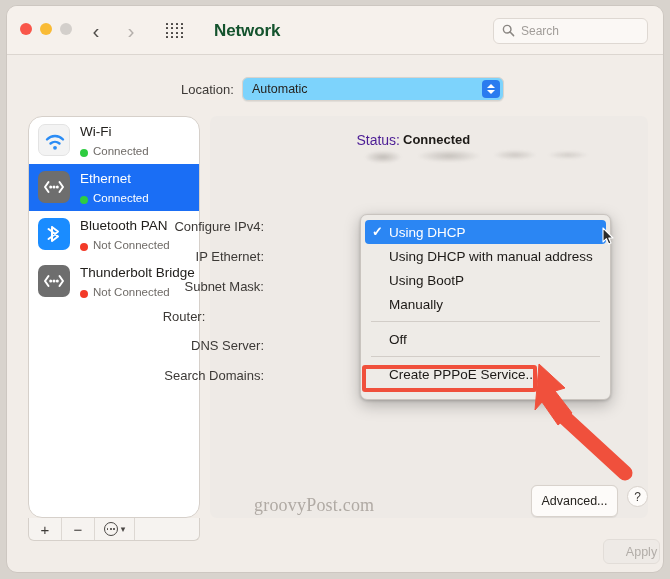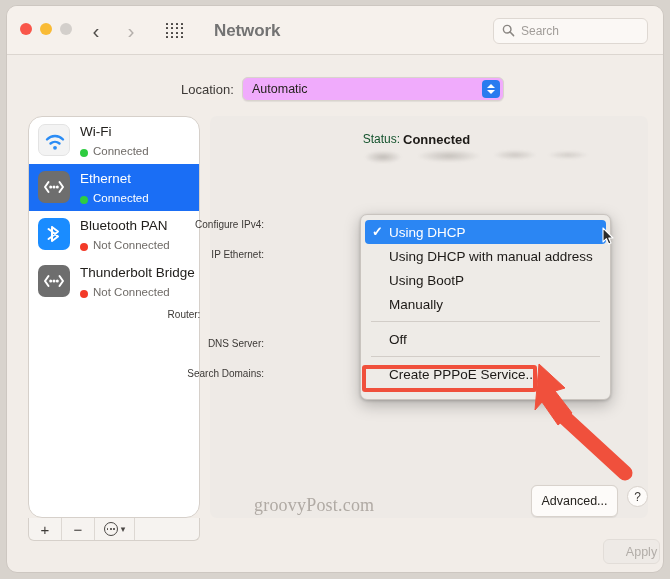--- a/index.html
+++ b/index.html
@@ -52,21 +52,21 @@
     width: 19px; height: 16px;
     display: grid;
     grid-template-columns: repeat(4, 1fr);
     grid-template-rows: repeat(4, 1fr);
     gap: 1px;
   }
   #grid-icon i { display: block; width: 2px; height: 2px; border-radius: 0.5px; background: #4c4946; }
 
   #win-title {
     position: absolute; left: 207px; top: 15px;
-    font-size: 17px; font-weight: bold; color: #737373;
+    font-size: 17px; font-weight: bold; color: #14532d;
     letter-spacing: -0.1px;
   }
 
   #search-box {
     position: absolute; right: 15px; top: 12px;
     width: 155px; height: 26px;
     background: #fbf8f5;
     border: 1px solid #ded8d2;
     border-radius: 6px;
   }
@@ -84,21 +84,21 @@
   #search-input::placeholder { color: #a19d99; }
 
   
   #location-label {
     position: absolute; left: 174px; top: 76px;
     font-size: 13px; color: #3c3936;
   }
   #location-select {
     position: absolute; left: 235px; top: 71px;
     width: 262px; height: 24px;
-    background: #f0abfc;
+    background: #7dd3fc;
     border: 1px solid #d9d3cd;
     border-radius: 6px;
     box-shadow: 0 0.5px 1px rgba(0,0,0,0.07);
   }
   #location-value {
     position: absolute; left: 9px; top: 4px;
     font-size: 12.5px; color: #26231f;
   }
   .stepper {
     position: absolute; right: 3px; top: 2px;
@@ -190,21 +190,21 @@
   #main-pane {
     position: absolute; left: 203px; top: 110px;
     width: 438px; height: 402px;
     background: #eeeae6;
     border-radius: 7px;
   }
 
   #status-row { position: absolute; left: 0; top: 16px; width: 100%; }
   #status-label {
     position: absolute; right: 248px; top: 0;
-    font-size: 12px; color: #14532d;
+    font-size: 14px; color: #4c1d95;
   }
   #status-value {
     position: absolute; left: 193px; top: 0;
     font-size: 13px; font-weight: bold; color: #1d1a17;
   }
   #status-blurred {
     position: absolute; left: 153px; top: 28px;
     width: 250px; height: 28px;
     border-radius: 5px;
     background:
@@ -213,21 +213,21 @@
       radial-gradient(ellipse 30px 7px at 152px 11px, rgba(140,134,128,0.33), rgba(140,134,128,0) 72%),
       radial-gradient(ellipse 28px 6px at 205px 11px, rgba(140,134,128,0.28), rgba(140,134,128,0) 72%);
     filter: blur(1.2px);
   }
 
   
   .form-label {
     position: absolute;
     width: 160px;
     text-align: right;
-    font-size: 10px;
+    font-size: 13px;
     color: #3c3936;
   }
   .field-blur {
     position: absolute;
     height: 12px;
     border-radius: 3px;
     background: rgba(150,144,138,0.30);
     filter: blur(2.2px);
   }
 
@@ -470,20 +470,21 @@
   <div id="main-pane">
     <div id="status-row">
       <span id="status-label">Status:</span>
       <span id="status-value">Connected</span>
     </div>
     <div id="status-blurred"></div>
   </div>
 
   <div class="form-label" style="left:97px; top:213px;">Configure IPv4:</div>
   <div class="form-label" style="left:97px; top:243px;">IP Ethernet:</div>
+  <div class="form-label" style="left:97px; top:273px;">Subnet Mask:</div>
   <div class="form-label" style="left:97px; top:303px;text-align:center;">Router:</div>
   <div class="form-label" style="left:97px; top:332px;">DNS Server:</div>
   <div class="form-label" style="left:87px; top:362px; width:170px;">Search Domains:</div>
 
   <div class="field-blur" style="left:360px; top:247px; width:70px;"></div>
   <div class="field-blur" style="left:360px; top:277px; width:82px;"></div>
   <div class="field-blur" style="left:360px; top:307px; width:64px;"></div>
   <div class="field-blur" style="left:360px; top:336px; width:74px;"></div>
   <div class="field-blur" style="left:360px; top:369px; width:88px; height:13px;"></div>
 

